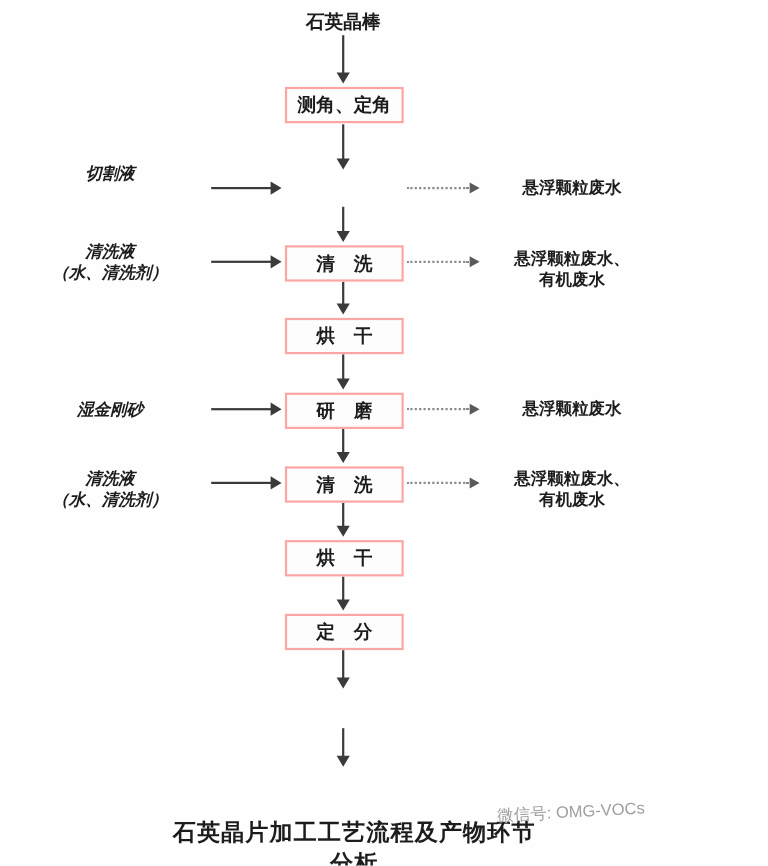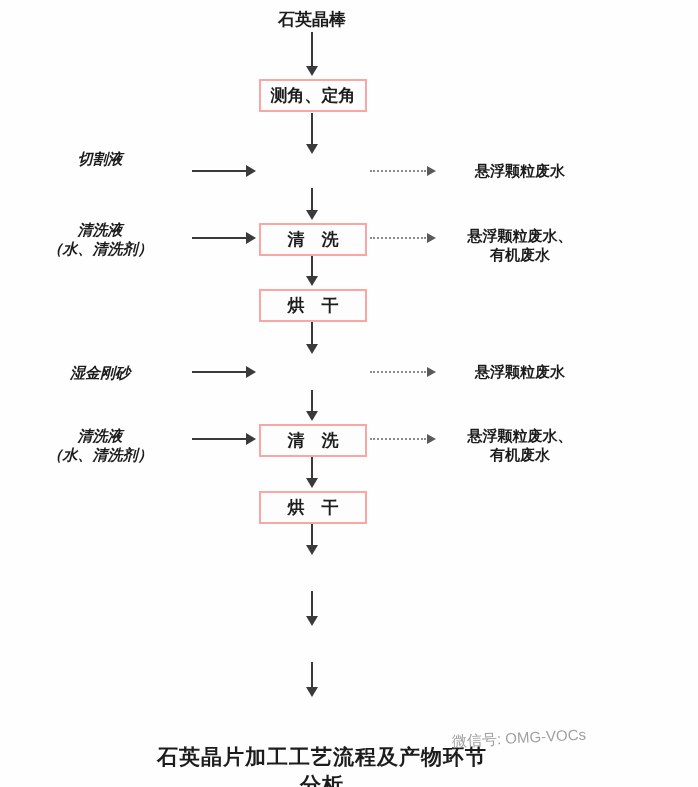--- a/index.html
+++ b/index.html
@@ -70,25 +70,31 @@
 
   <div class="box" style="top:79px">
     <span>测角、定角</span>
     </div>
   <div class="box" style="top:223px">
     <span>清　洗</span>
     </div>
   <div class="box" style="top:289px">
     <span>烘　干</span>
     </div>
+  <div class="box" style="top:357px">
+    <span>研　磨</span>
+    </div>
   <div class="box" style="top:424px">
     <span>清　洗</span>
     </div>
   <div class="box" style="top:491px">
     <span>烘　干</span>
+    </div>
+  <div class="box" style="top:558px">
+    <span>定　分</span>
     </div>
 
   <div class="arrow-h" style="left:192px;top:170px;width:55px"></div>
   <div class="arrow-h" style="left:192px;top:237px;width:55px"></div>
   <div class="arrow-h" style="left:192px;top:371px;width:55px"></div>
   <div class="arrow-h" style="left:192px;top:438px;width:55px"></div>
 
   <div class="side-label input" style="top:150px">
     <div>切割液</div>
   </div>

